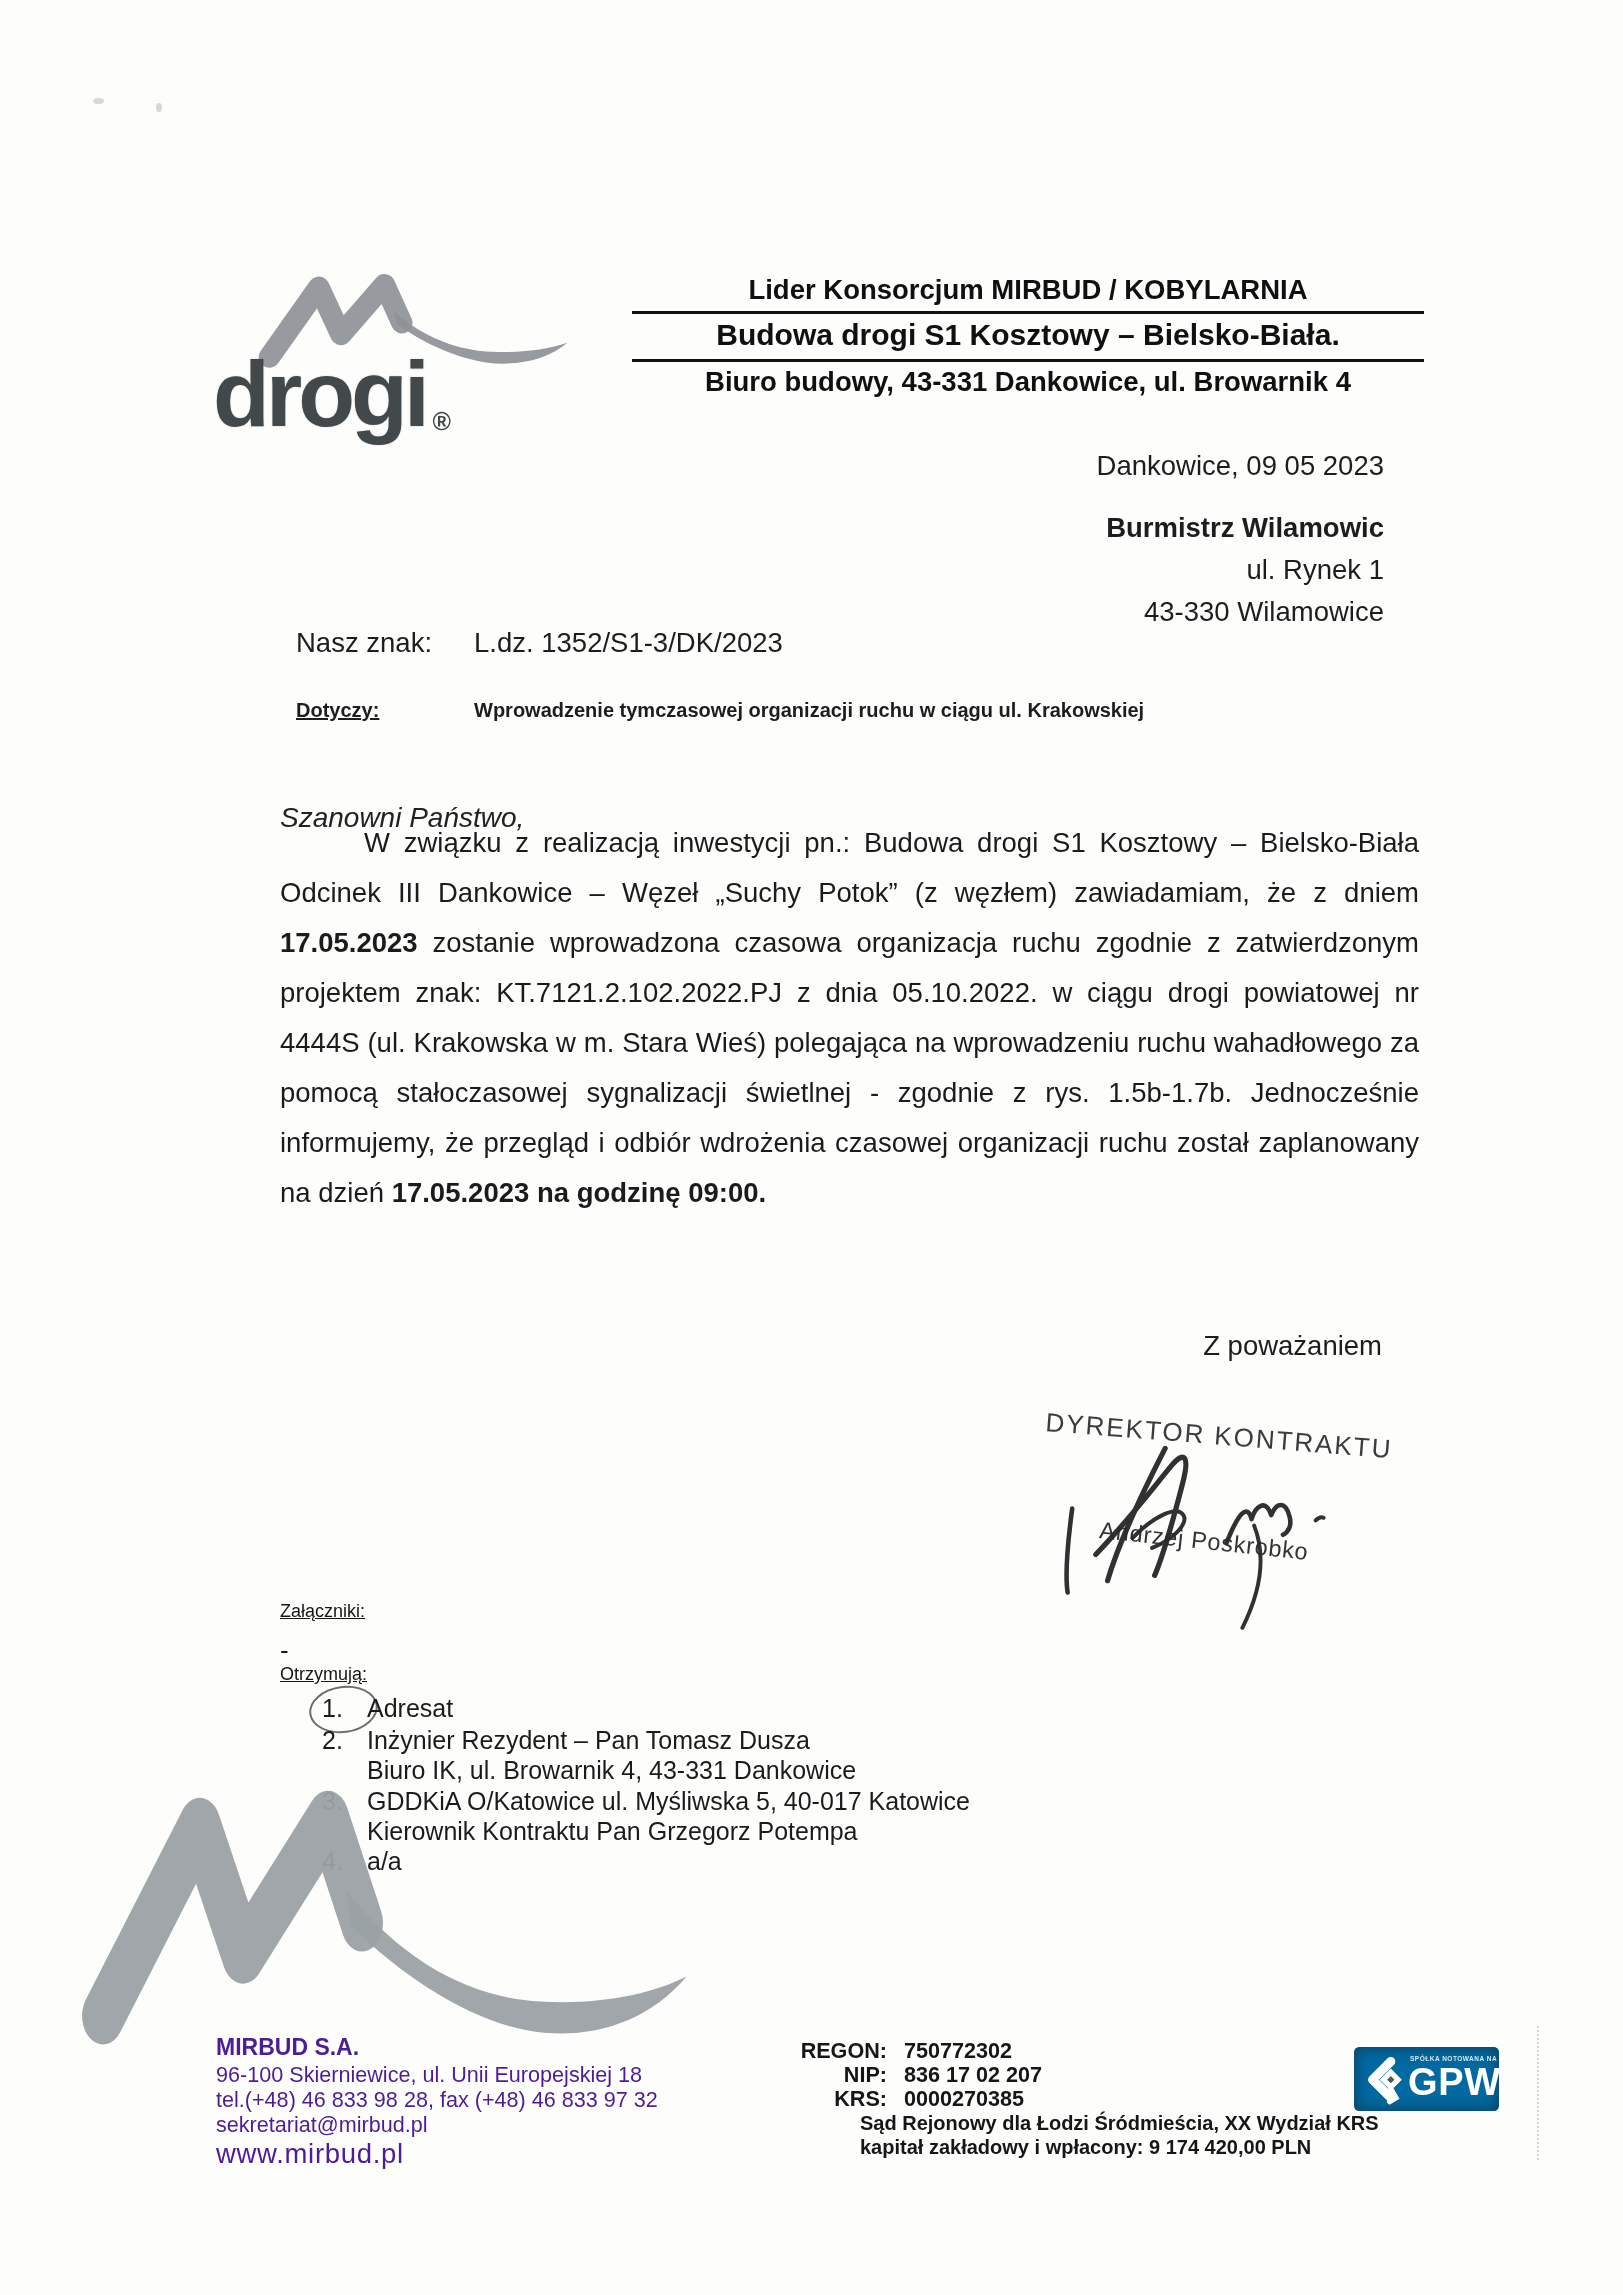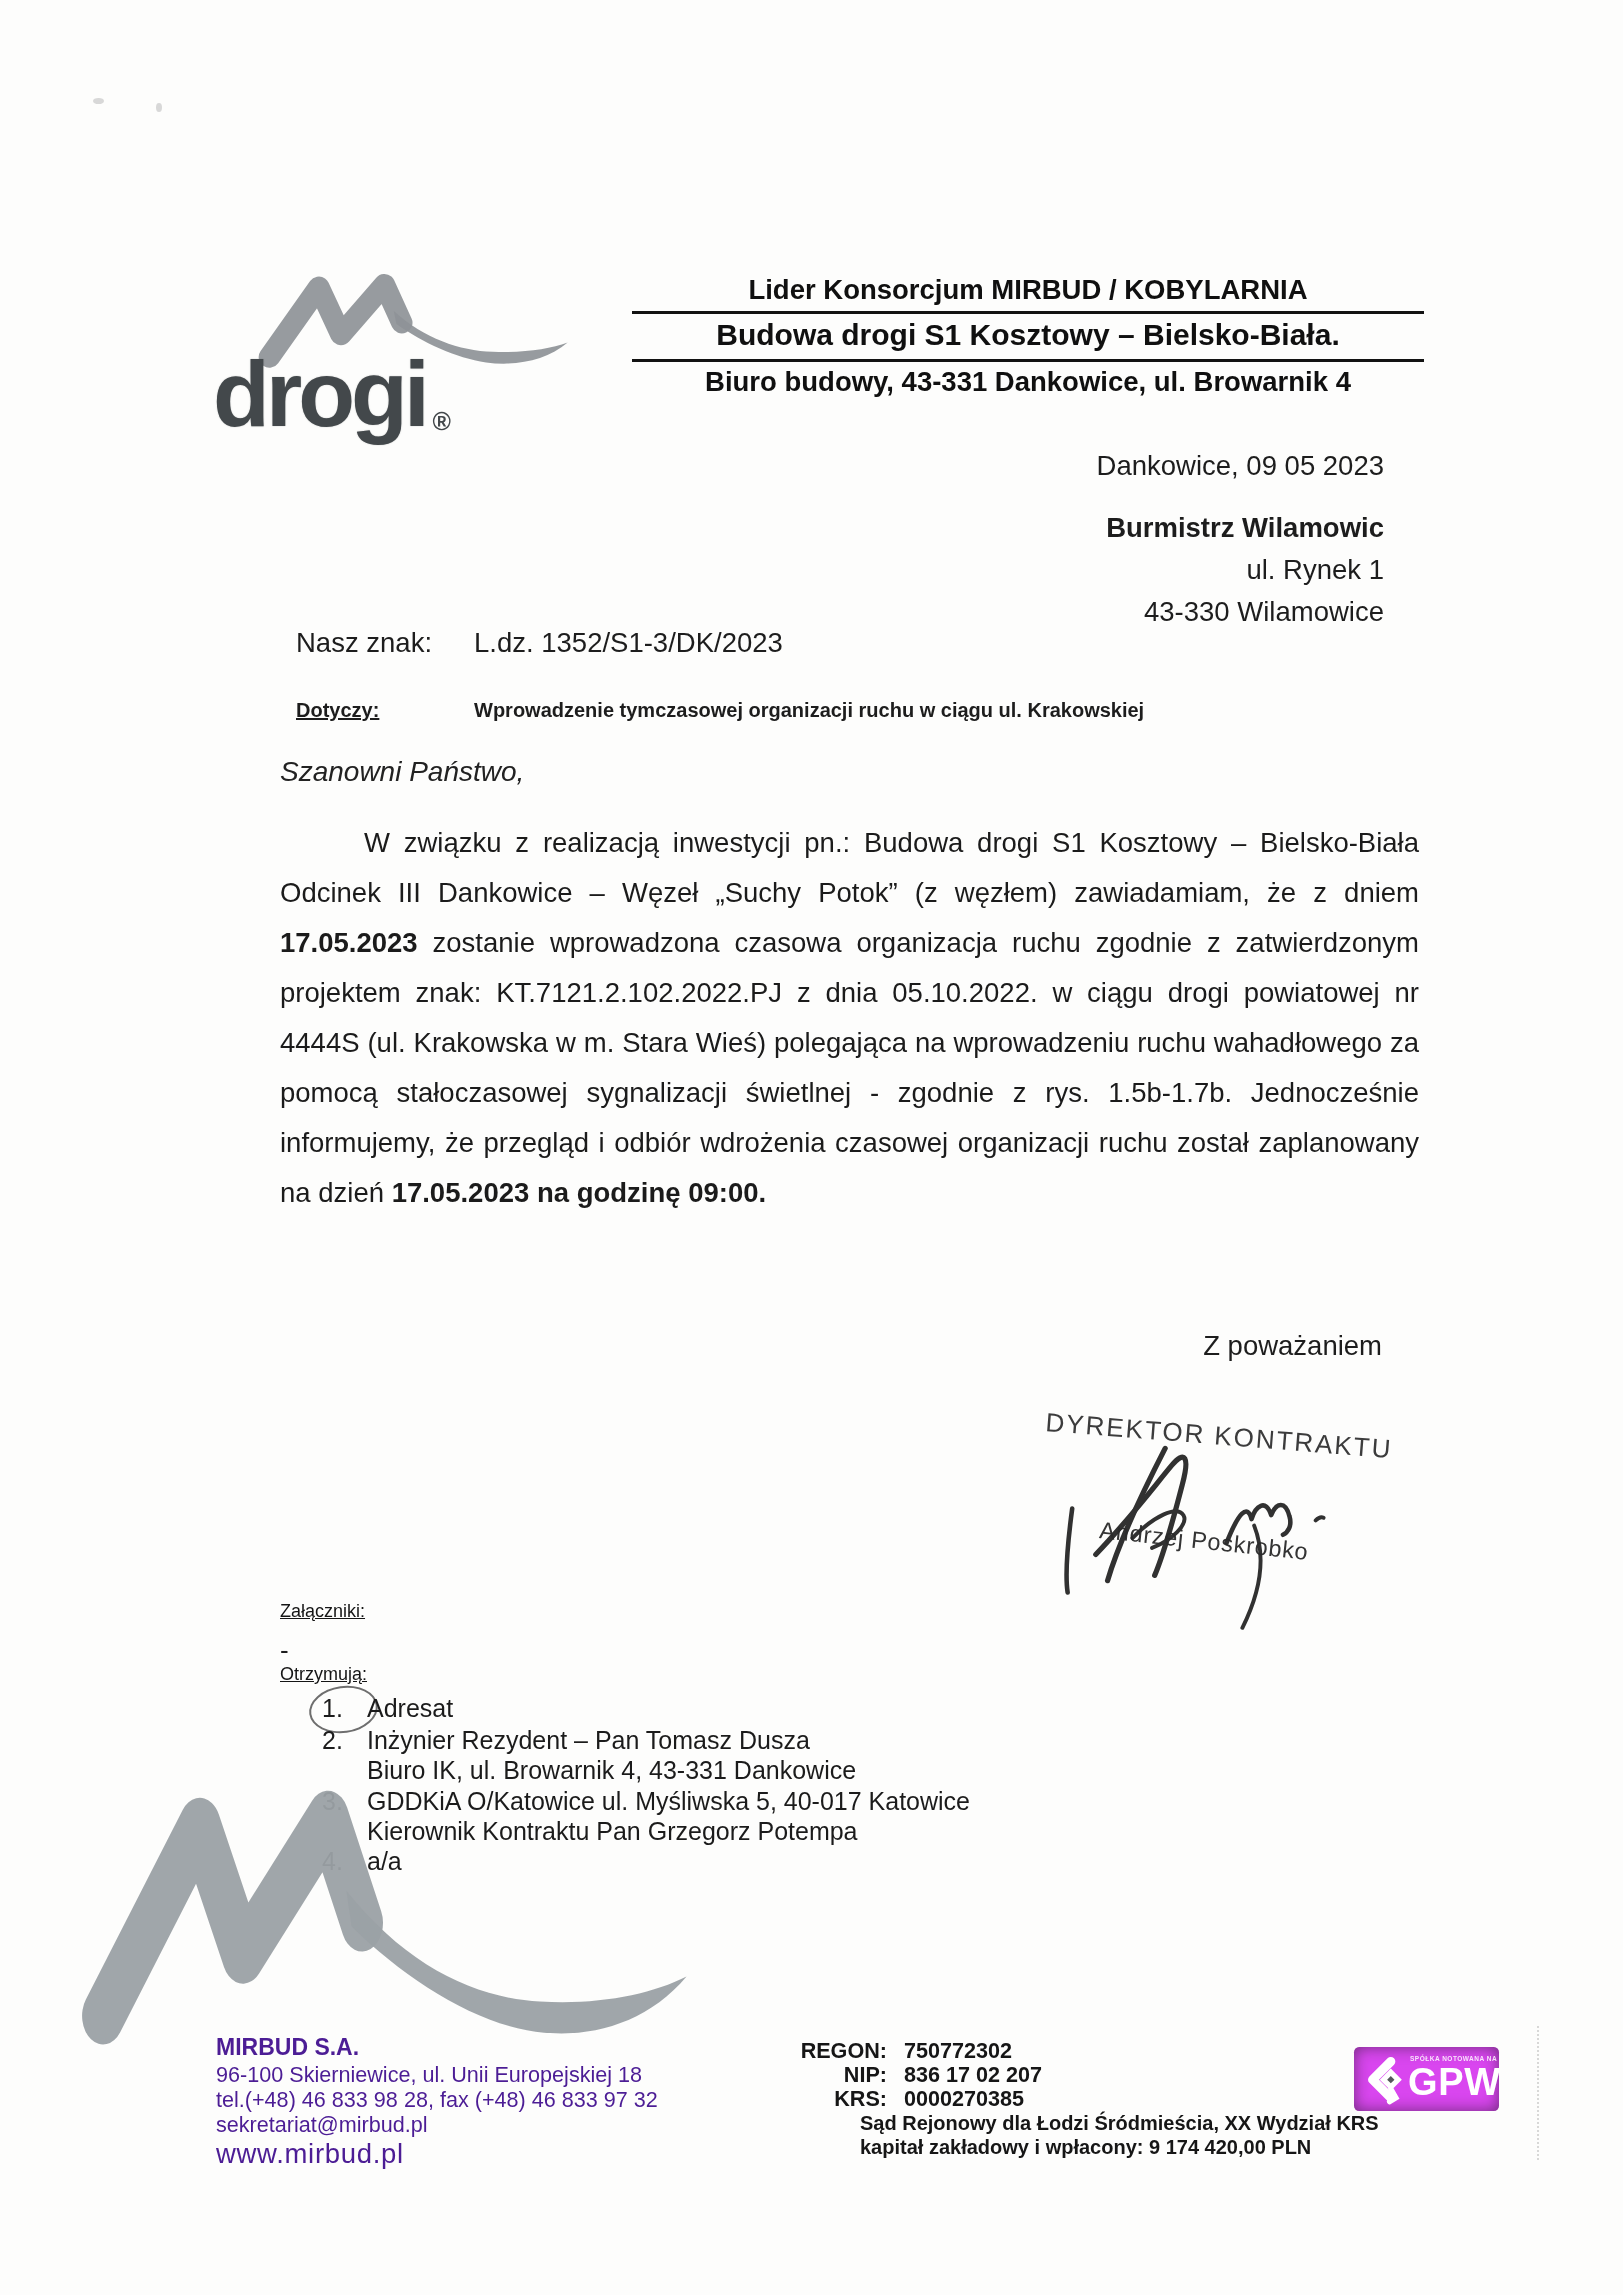--- a/index.html
+++ b/index.html
@@ -80,21 +80,21 @@
   .f-left{font-size:21.6px;line-height:25px;color:#4c1d95;}
   .f-company{font-weight:700;font-size:23px;line-height:27.5px;}
   .f-web{font-size:27.5px;line-height:34px;letter-spacing:0.7px;}
   .f-right{font-size:21.6px;color:#161616;}
   .f-row{display:flex;line-height:24px;}
   .f-lab{width:111px;text-align:right;font-weight:700;flex:0 0 111px;}
   .f-val{margin-left:17px;font-weight:600;}
   .f-court{margin-left:84px;font-size:20px;line-height:24px;font-weight:600;}
 
   .gpw{
-    width:145px;height:64px;background:#d946ef;border-radius:5.2px;
+    width:145px;height:64px;background:#0369a1;border-radius:5.2px;
     box-shadow:inset 0 0 14.4px rgba(20,22,23,.55);
     position:absolute;overflow:hidden;
   }
   .gpw-caption{
     position:absolute;left:56px;top:7.9px;width:85px;
     font-size:6.5px;letter-spacing:0.5px;color:#fff;opacity:.85;
     font-weight:700;white-space:nowrap;
   }
   .gpw-word{
     position:absolute;left:54px;top:11.8px;
@@ -138,21 +138,21 @@
   </div>
 
   <div class="abs ref-row" style="left:296px;top:627px;">
     <span class="ref-label">Nasz znak:</span><span>L.dz. 1352/S1-3/DK/2023</span>
   </div>
 
   <div class="abs subj-row" style="left:296px;top:699px;">
     <span class="subj-label">Dotyczy:</span><span class="subj-value">Wprowadzenie tymczasowej organizacji ruchu w ciągu ul. Krakowskiej</span>
   </div>
 
-  <div class="abs salutation" style="left:280px;top:756px;">Szanowni Państwo,</div>
+  <div class="abs salutation" style="left:280px;top:802px;">Szanowni Państwo,</div>
 
   <div class="abs body-par" style="left:280px;top:818px;"><span>W związku z realizacją inwestycji pn.: Budowa drogi S1 Kosztowy – Bielsko-Biała Odcinek III Dankowice – Węzeł „Suchy Potok” (z węzłem) zawiadamiam, że z dniem </span><span style="font-weight: 700;">17.05.2023</span><span> zostanie wprowadzona czasowa organizacja ruchu zgodnie z zatwierdzonym projektem znak: KT.7121.2.102.2022.PJ z dnia 05.10.2022. w ciągu drogi powiatowej nr 4444S (ul. Krakowska w m. Stara Wieś) polegająca na wprowadzeniu ruchu wahadłowego za pomocą stałoczasowej sygnalizacji świetlnej - zgodnie z rys. 1.5b-1.7b. Jednocześnie informujemy, że przegląd i odbiór wdrożenia czasowej organizacji ruchu został zaplanowany na dzień </span><span style="font-weight: 700;">17.05.2023 na godzinę 09:00.</span></div>
 
   <div class="abs valediction" style="left:916px;top:1330px;">Z poważaniem</div>
 
   <div class="abs stamp-title" style="left:1047px;top:1407px;">DYREKTOR KONTRAKTU</div>
   <div class="abs" style="left:1055px;top:1417px;width:308px;height:216px;">
     <svg width="308" height="216" viewBox="0 0 470 330">
       <g fill="none" stroke="#1c1c1c" stroke-linecap="round" stroke-linejoin="round" opacity="0.9">
         <path d="M26,140 C20,185 14,235 19,268" stroke-width="7"></path>

